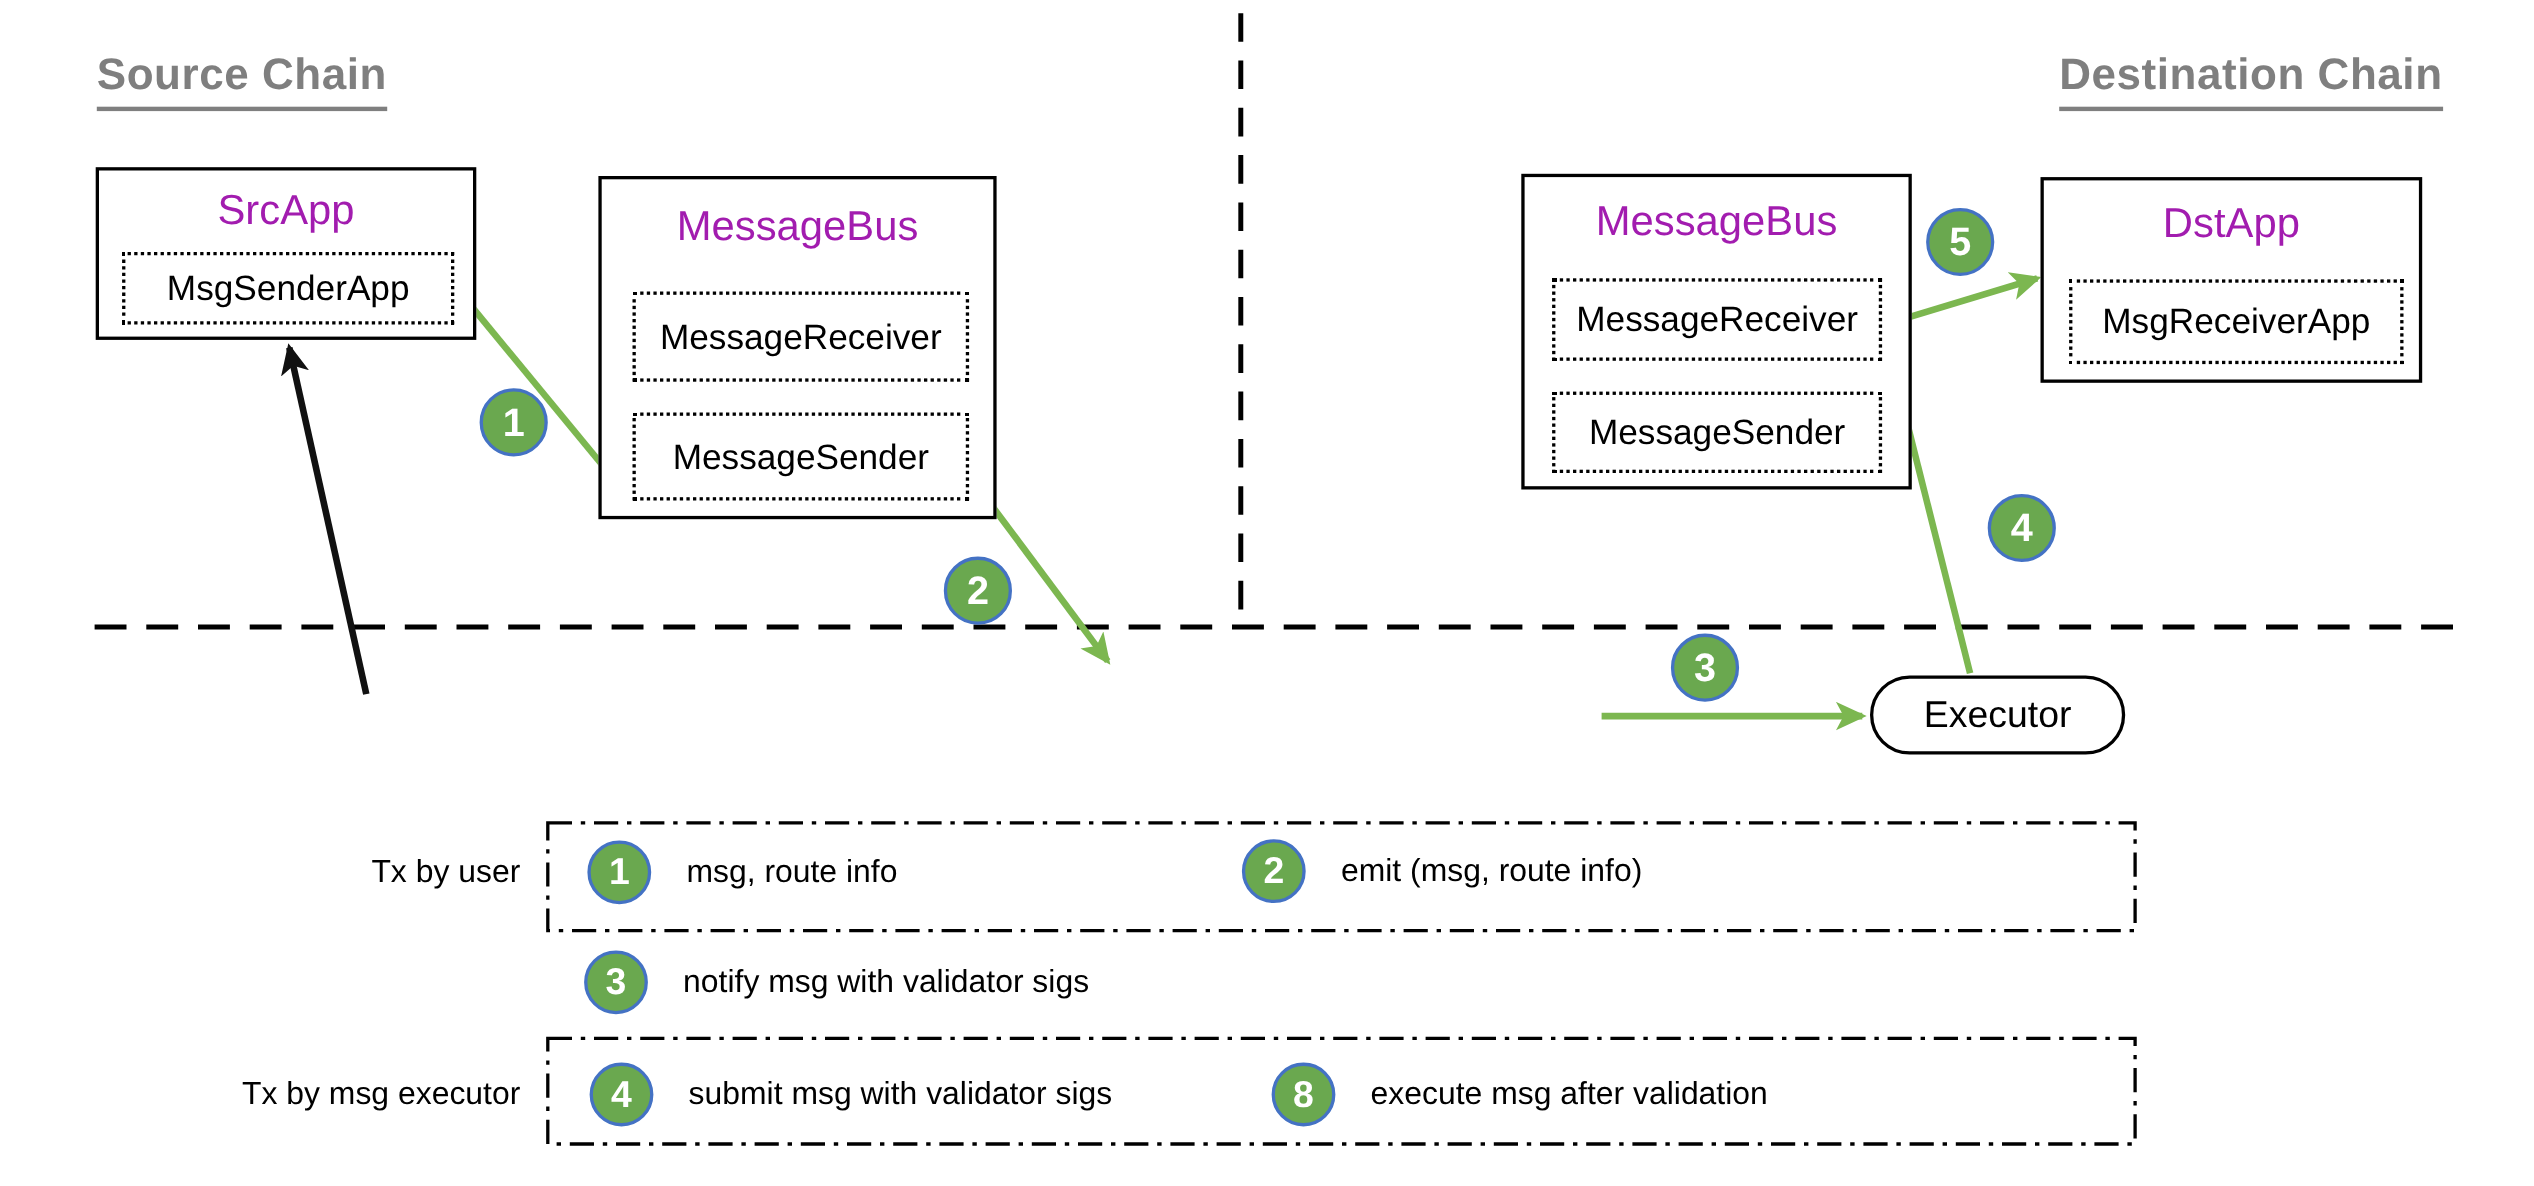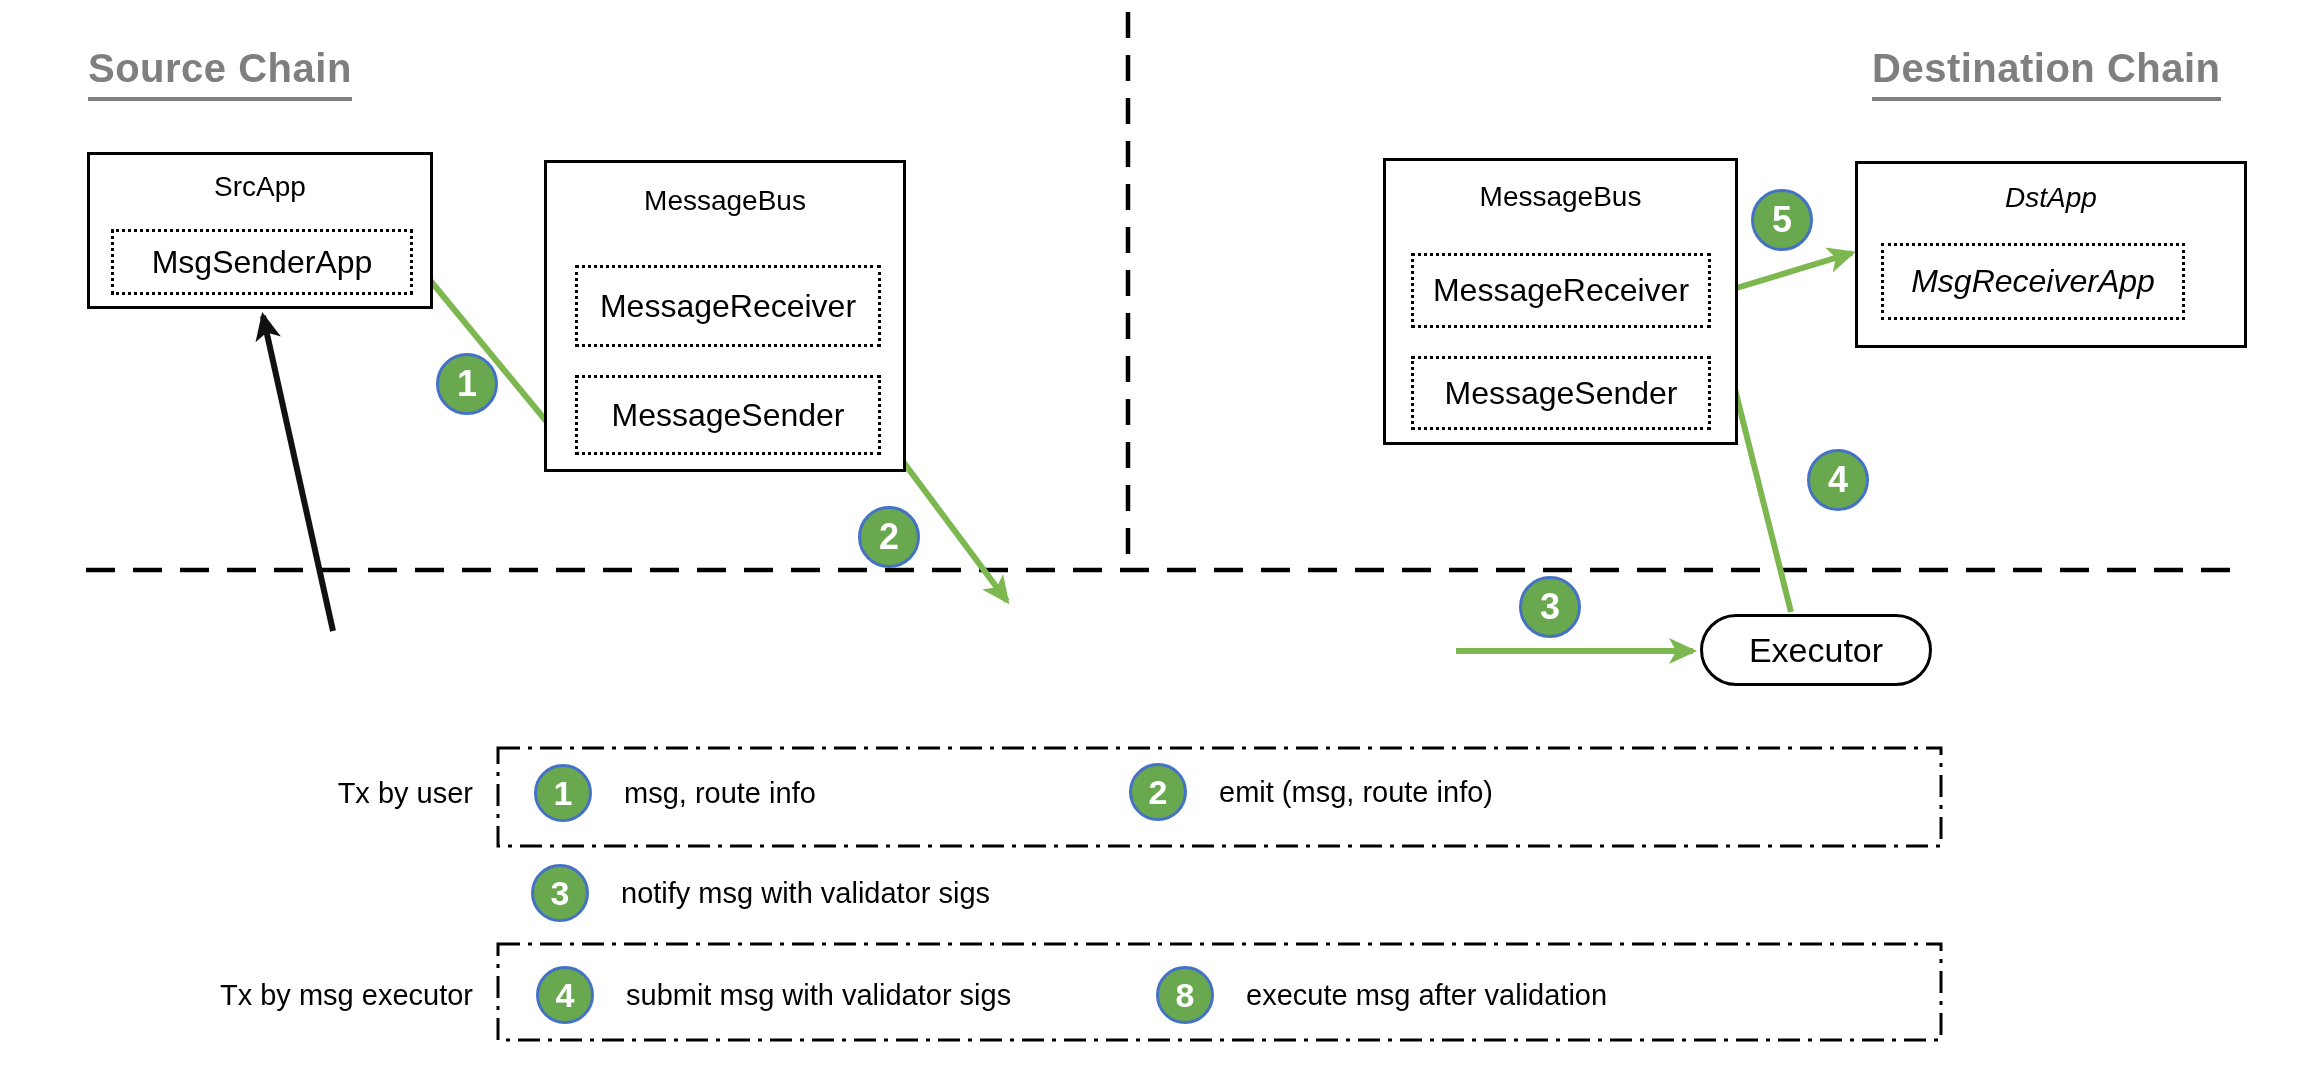--- a/index.html
+++ b/index.html
@@ -18,21 +18,21 @@
     position:absolute;
     font-size:40px;font-weight:700;color:var(--heading-gray);
     border-bottom:4px solid var(--heading-gray);
     padding-bottom:6px;letter-spacing:.5px;
   }
 
   .node-box{
     position:absolute;background:#fff;border:3px solid #000;
   }
   .node-title{
-    text-align:center;font-size:28px;color:#000000;
+    text-align:center;font-size:38px;color:#a21caf;
   }
   .inner-box{
     position:absolute;border:3px dotted #000;background:#fff;
     display:flex;align-items:center;justify-content:center;
     font-size:32px;color:#000;
   }
 
   .pill{
     position:absolute;background:#fff;border:3px solid #000;
     border-radius:46px;
@@ -117,23 +117,23 @@
   <div class="node-box" style="left:1383px;top:158px;width:355px;height:287px;">
     <div class="node-title" style="padding-top:20px;">MessageBus</div>
     <div class="inner-box" style="left:25px;top:92px;width:300px;height:75px;">
       <span>MessageReceiver</span>
     </div>
     <div class="inner-box" style="left:25px;top:195px;width:300px;height:74px;border-style:dotted;">
       <span>MessageSender</span>
     </div>
   </div>
 
-  <div class="node-box" style="left:1855px;top:161px;width:392px;height:187px;font-style:italic;">
+  <div class="node-box" style="left:1855px;top:161px;width:347px;height:187px;">
     <div class="node-title" style="padding-top:18px;">DstApp</div>
-    <div class="inner-box" style="left:23px;top:79px;width:304px;height:77px;">
+    <div class="inner-box" style="left:23px;top:90px;width:304px;height:77px;">
       <span>MsgReceiverApp</span>
     </div>
   </div>
 
   <div class="pill" style="left:1700px;top:614px;width:232px;height:72px;">
     <span>Executor</span>
   </div>
 
   <div class="badge" style="left:436px;top:353px;">1</div>
   <div class="badge" style="left:858px;top:506px;">2</div>

